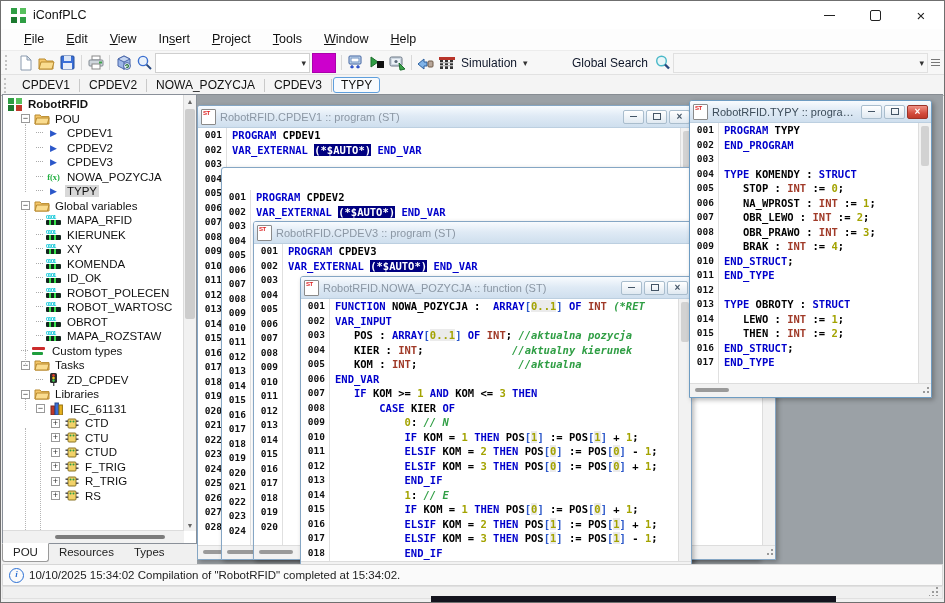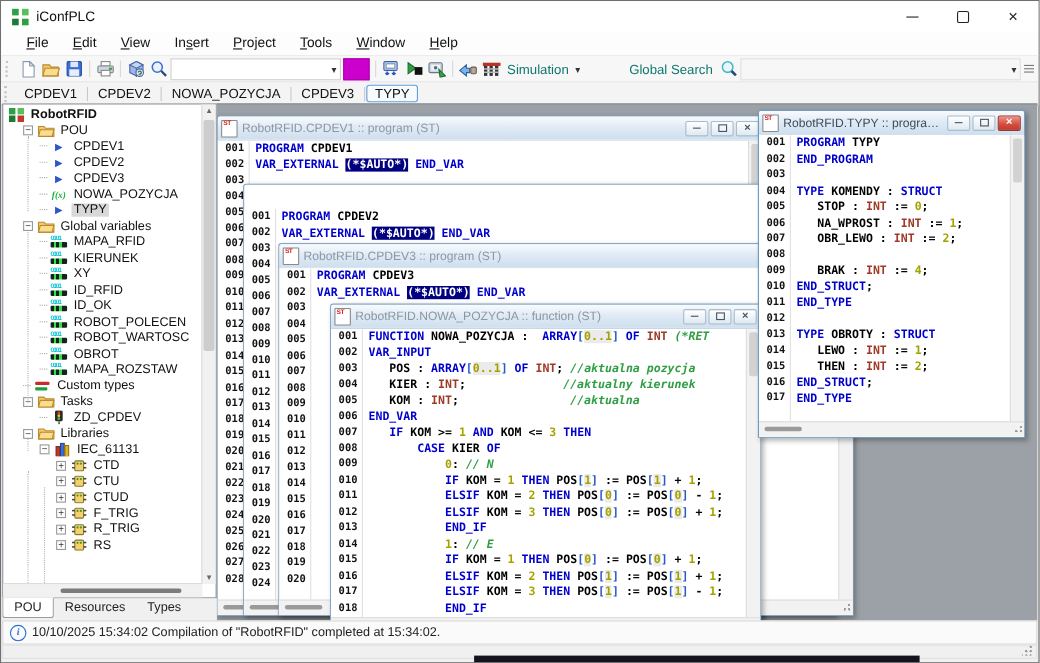--- a/index.html
+++ b/index.html
@@ -28,21 +28,21 @@
   .menu-item u{text-decoration:underline}
 
   
   .toolbar{height:23px;background:#f7f7f7;display:flex;align-items:center;padding:0 3px;border-bottom:1px solid #e2e2e2}
   .grip{width:5px;height:15px;border-left:2px dotted #c3c3c3;margin:0 3px 0 1px;flex:none}
   .tbtn{width:21px;height:19px;display:flex;align-items:center;justify-content:center;flex:none;border-radius:2px}
   .sep{width:1px;height:15px;background:#d8d8d8;margin:0 3px;flex:none}
   .combo{height:18px;background:#fff;border:1px solid #cfcfcf;display:flex;align-items:center;justify-content:flex-end;padding-right:3px;color:#444;flex:none}
   .combo .arr{font-size:9px;color:#333}
   .swatch{width:22px;height:18px;border:1px solid #a0a;flex:none;margin:0 2px}
-  .tlabel{font-size:12px;color:#0f766e;margin:16px 4px;white-space:nowrap}
+  .tlabel{font-size:12px;color:#0f172a;margin:16px 4px;white-space:nowrap}
   .flat-arr{font-size:9px;color:#333;margin:0 6px 0 2px}
   .tb-overflow{margin-left:2px;width:11px;flex:none;display:flex;flex-direction:column;gap:2px;align-items:center}
   .tb-overflow i{display:block;width:9px;height:1px;background:#777}
 
   
   .tabstrip{height:20px;background:#f4f4f4;display:flex;align-items:center;padding-left:2px;border-bottom:1px solid #b9b9b9}
   .tab{padding:1px 8px;font-size:12px;color:#111;white-space:nowrap}
   .tab.sel{border:1px solid #5e9fdd;border-radius:3px;background:#f8fbfe;padding:0 7px}
   .tab-sep{width:1px;height:13px;background:#c9c9c9;margin:0 1px}
 
@@ -51,21 +51,21 @@
   .tree{position:absolute;left:1px;top:2px;right:13px;bottom:13px;overflow:hidden;font-size:11.5px;color:#111}
   .trow{display:flex;align-items:center;height:14.5px;white-space:nowrap;position:relative}
   .texp{width:9px;height:9px;border:1px solid #999;background:#fff;font-size:9px;line-height:7px;text-align:center;color:#333;flex:none;margin-right:3px;box-sizing:border-box}
   .tdash{width:7px;height:1px;border-top:1px dotted #aaa;flex:none;margin-right:2px}
   .ticon{width:17px;height:13px;display:flex;align-items:center;justify-content:center;flex:none;margin-right:3px;overflow:hidden}
   .tlabel2{padding:0 2px}
   .trow.sel .tlabel2{background:#d8d8d8}
   .trow.root .tlabel2{font-weight:bold}
   .guide{position:absolute;width:0;border-left:1px dotted #b5b5b5}
   .pou-arrow{color:#2b57c9;font-size:9px}
-  .fx-icon{color:#1fae3f;font-weight:bold;font-style:italic;font-size:8.5px;font-family:"Liberation Serif",serif}
+  .fx-icon{color:#1fae3f;font-weight:bold;font-size:8.5px;font-family:"Liberation Serif",serif}
   .var-icon{width:15px;height:12px;display:flex;flex-direction:column}
   .var-icon i{display:block;font-style:normal;font-weight:bold;font-size:6px;line-height:6px;color:#00c3d6;letter-spacing:-1px}
   .var-icon b{display:block;height:5px;background:linear-gradient(90deg,#12251d 0 3px,#35e04a 3px 5px,#12251d 5px 8px,#35e04a 8px 10px,#12251d 10px 15px);border-radius:1px}
   .types-icon{width:14px;height:11px;display:flex;flex-direction:column;gap:2px;justify-content:center}
   .types-icon i{display:block;height:3px;border-radius:1px}
   .types-icon .r{background:#cc2b2b;width:13px}
   .types-icon .g{background:#1f9e3d;width:11px}
   .vscroll{position:absolute;right:0;top:0;width:12px;bottom:12px;background:#f1f1f1;border-left:1px solid #dcdcdc}
   .vthumb{position:absolute;left:1px;right:1px;top:14px;height:210px;background:#cdcdcd;border-radius:2px}
   .varrow{position:absolute;left:0;right:0;height:12px;display:flex;align-items:center;justify-content:center;font-size:7px;color:#666}
@@ -394,21 +394,21 @@
         </div>
         <div class="trow">
           <span style="width: 32px; flex: 0 0 auto;"></span>
           <span class="tdash"></span>
           <span class="ticon">
             <span class="var-icon">
               <i>0101</i>
               <b></b>
             </span>
           </span>
-          <span class="tlabel2">ID_RFID</span>
+          <span class="tlabel2">KOMENDA</span>
         </div>
         <div class="trow">
           <span style="width: 32px; flex: 0 0 auto;"></span>
           <span class="tdash"></span>
           <span class="ticon">
             <span class="var-icon">
               <i>0101</i>
               <b></b>
             </span>
           </span>
@@ -828,21 +828,21 @@
         </div>
         <div class="cbody">
           <div class="gutterline"></div>
           <div class="cline"><span class="lnum">001</span><span class="lcode"><span class="kw">PROGRAM</span><span class="txt"> TYPY</span></span></div>
           <div class="cline"><span class="lnum">002</span><span class="lcode"><span class="kw">END_PROGRAM</span></span></div>
           <div class="cline"><span class="lnum">003</span><span class="lcode"></span></div>
           <div class="cline"><span class="lnum">004</span><span class="lcode"><span class="kw">TYPE</span><span class="txt"> KOMENDY : </span><span class="kw">STRUCT</span></span></div>
           <div class="cline"><span class="lnum">005</span><span class="lcode"><span class="txt">   STOP : </span><span class="typ">INT</span><span class="txt"> := </span><span class="num">0</span><span class="txt">;</span></span></div>
           <div class="cline"><span class="lnum">006</span><span class="lcode"><span class="txt">   NA_WPROST : </span><span class="typ">INT</span><span class="txt"> := </span><span class="num">1</span><span class="txt">;</span></span></div>
           <div class="cline"><span class="lnum">007</span><span class="lcode"><span class="txt">   OBR_LEWO : </span><span class="typ">INT</span><span class="txt"> := </span><span class="num">2</span><span class="txt">;</span></span></div>
-          <div class="cline"><span class="lnum">008</span></div>
+          <div class="cline"><span class="lnum">008</span><span class="lcode"><span class="txt">   OBR_PRAWO : </span><span class="typ">INT</span><span class="txt"> := </span><span class="num">3</span><span class="txt">;</span></span></div>
           <div class="cline"><span class="lnum">009</span><span class="lcode"><span class="txt">   BRAK : </span><span class="typ">INT</span><span class="txt"> := </span><span class="num">4</span><span class="txt">;</span></span></div>
           <div class="cline"><span class="lnum">010</span><span class="lcode"><span class="kw">END_STRUCT</span><span class="txt">;</span></span></div>
           <div class="cline"><span class="lnum">011</span><span class="lcode"><span class="kw">END_TYPE</span></span></div>
           <div class="cline"><span class="lnum">012</span><span class="lcode"></span></div>
           <div class="cline"><span class="lnum">013</span><span class="lcode"><span class="kw">TYPE</span><span class="txt"> OBROTY : </span><span class="kw">STRUCT</span></span></div>
           <div class="cline"><span class="lnum">014</span><span class="lcode"><span class="txt">   LEWO : </span><span class="typ">INT</span><span class="txt"> := </span><span class="num">1</span><span class="txt">;</span></span></div>
           <div class="cline"><span class="lnum">015</span><span class="lcode"><span class="txt">   THEN : </span><span class="typ">INT</span><span class="txt"> := </span><span class="num">2</span><span class="txt">;</span></span></div>
           <div class="cline"><span class="lnum">016</span><span class="lcode"><span class="kw">END_STRUCT</span><span class="txt">;</span></span></div>
           <div class="cline"><span class="lnum">017</span><span class="lcode"><span class="kw">END_TYPE</span></span></div>
         </div>

